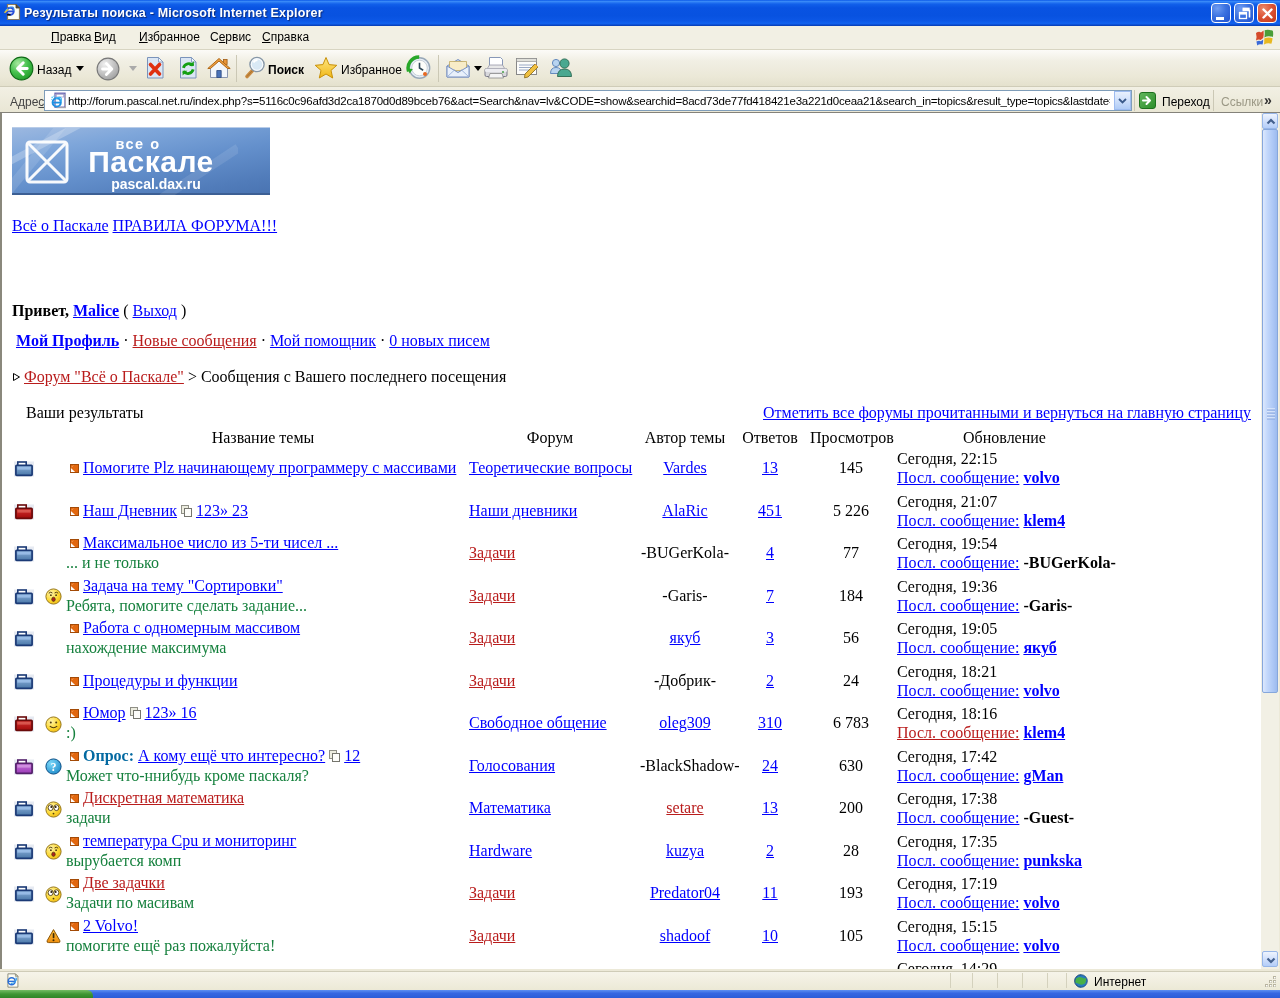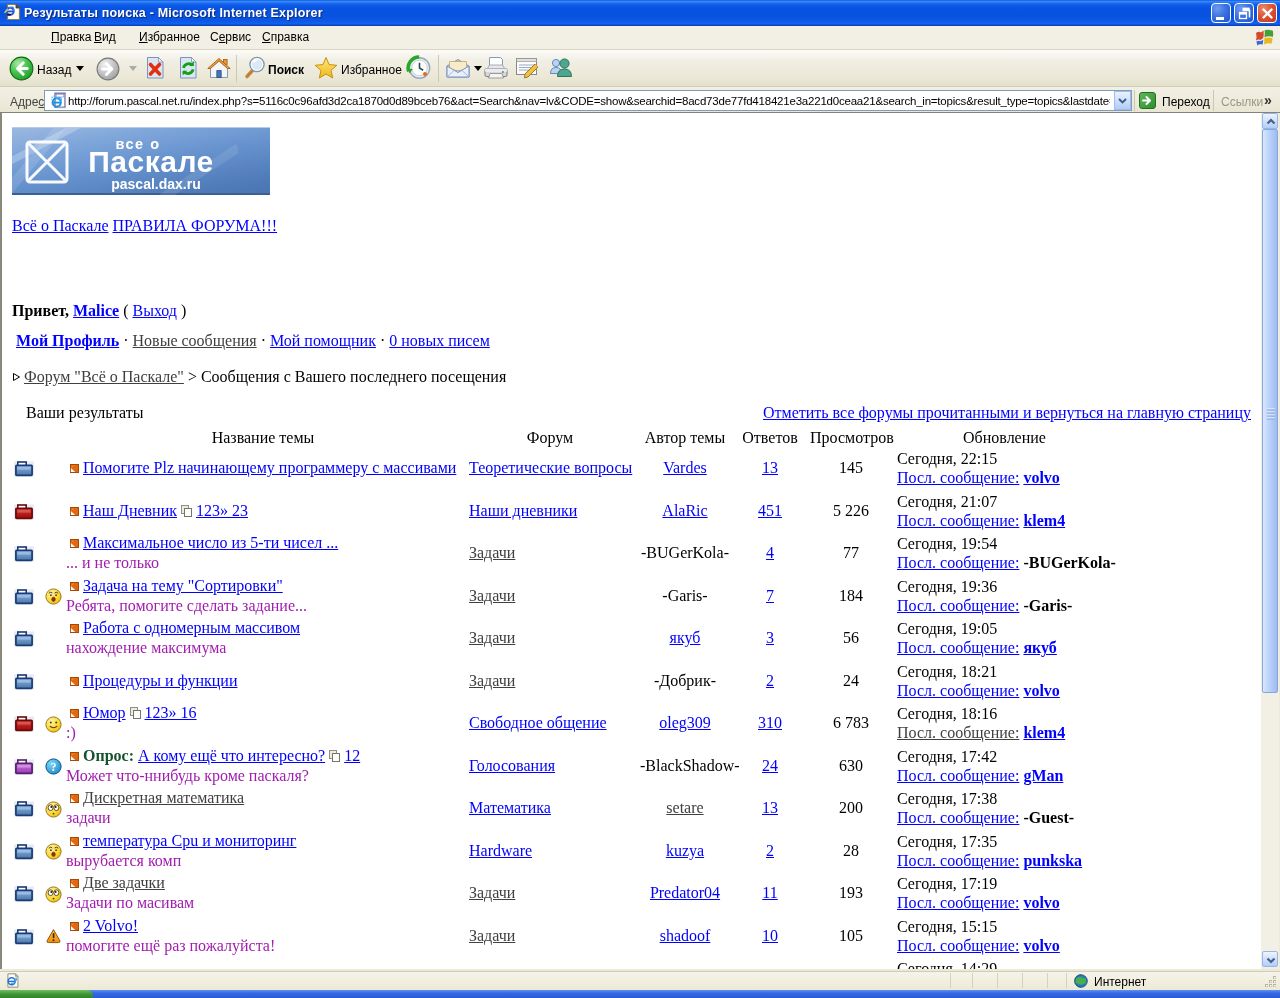--- a/index.html
+++ b/index.html
@@ -41,40 +41,40 @@
 
 #statusbar{left:0;top:971px;width:1280px;height:19px;background:linear-gradient(180deg,#f6f4ea,#ece9d6);border-top:1px solid #cfccb8;}
 .stick{position:absolute;top:973px;width:1px;height:15px;background:#d4d1bd;}
 #statnet{left:1094px;top:975px;font-size:12px;color:#000;}
 
 #taskbar{left:0;top:990px;width:1280px;height:8px;background:linear-gradient(180deg,#5e90f2 0%,#3667e2 40%,#2b5cd8 100%);}
 #startbtn{left:0;top:990px;width:93px;height:8px;background:linear-gradient(180deg,#74bc64 0%,#3f9634 50%,#2f8526 100%);border-radius:0 6px 0 0;}
 
 #page{position:absolute;left:0;top:0;width:1259px;height:856px;font-family:"Liberation Serif",serif;font-size:16px;color:#000;}
 a{color:#0000ff;}
-a.v{color:#404040;}
+a.v{color:#b91c1c;}
 a.b{font-weight:bold;}
 #logo{position:absolute;left:10px;top:14px;width:258px;height:68px;background:linear-gradient(170deg,#9cb8e0 0%,#7ea6da 25%,#6490cc 55%,#517cba 85%,#4a74b2 100%);border-top:1px solid #b8ccE8;border-bottom:2px solid #3c5f94;}
 .pline{position:absolute;left:10px;white-space:nowrap;}
 #ttable{position:absolute;left:6px;top:314px;border-collapse:collapse;table-layout:fixed;width:1249px;font-size:16px;}
 #ttable tr{height:42.5px;}
 #ttable tr.hr{height:20px;}
 #ttable th{font-weight:normal;text-align:center;vertical-align:bottom;padding:0;font-size:16px;}
 #ttable td{vertical-align:middle;padding:0;overflow:hidden;white-space:nowrap;}
 .ci{text-align:center;}
 .ci svg{vertical-align:middle;}
 .ct{line-height:20px;}
 .cf{padding-left:9px !important;}
 .ca,.cr,.cv{text-align:center;}
 .ca{overflow:visible !important;}
 .cu{padding-left:5px !important;line-height:19px;}
 .mk{vertical-align:baseline;position:relative;top:0px;margin-left:4px;}
 .pg{vertical-align:-1px;}
-.gr{color:#14532d;}
-.ds{color:#a21caf;margin-top:44px;}
+.gr{color:#0369a1;}
+.ds{color:#15803d;margin-top:44px;}
 
 </style></head>
 <body>
 
 <div id="titlebar" class="abs"></div>
 <svg id="ieicon" class="abs" style="left:4px;top:3px" width="17" height="18" viewBox="0 0 17 18">
 <path d="M3.5 1.5 h8.5 l3.5 3.5 v11.5 h-12 z" fill="#fdfdf2" stroke="#8a7a5e" stroke-width="1.2"></path>
 <path d="M12 1.5 l3.5 3.5 h-3.5 z" fill="#5a5242" stroke="#403828" stroke-width="0.8"></path>
 <circle cx="6.2" cy="8.2" r="3.5" fill="none" stroke="#2a50d8" stroke-width="2"></circle>
 <path d="M2.8 8.4 h6.8" stroke="#2a50d8" stroke-width="1.8"></path>

